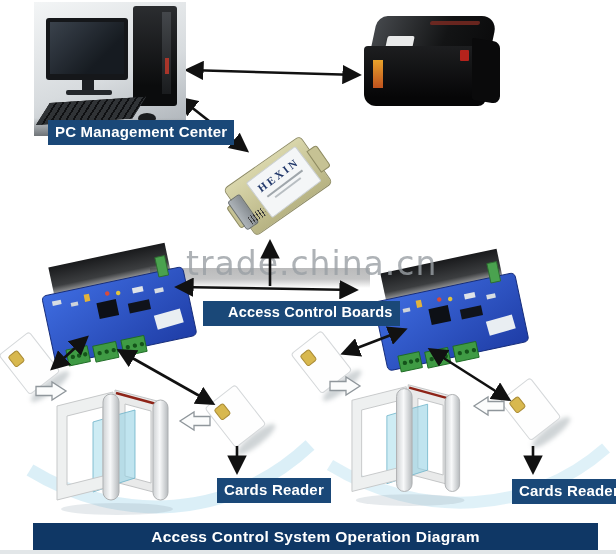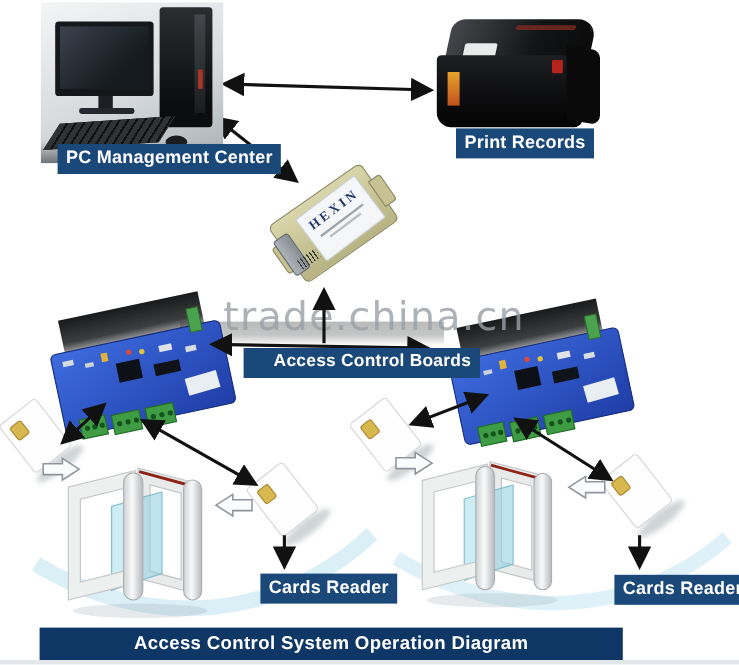--- a/index.html
+++ b/index.html
@@ -8,31 +8,31 @@
   svg.layer{position:absolute;left:0;top:0;width:616px;height:554px;}
   #base-art{z-index:1;}
   #arrow-art{z-index:3;}
 
   
   .label{position:absolute;z-index:4;background:var(--label-bg,#1a4878);color:#fff;
          font-weight:bold;font-size:15px;line-height:21px;padding:1px 7px 3px;
          white-space:nowrap;letter-spacing:.2px;}
   .lbl-pc{left:36px;top:120px;margin-left:12px;}
   .lbl-print{left:380px;top:107px;}
-  .lbl-boards{left:203px;top:290px;font-size:14.5px;padding-left:25px;}
+  .lbl-boards{left:203px;top:301px;font-size:14.5px;padding-left:25px;}
   .lbl-reader-l{left:217px;top:478px;}
   .lbl-reader-r{left:512px;top:479px;}
 
   
   .watermark{position:absolute;z-index:2;left:186px;top:244px;font-size:33px;
              color:var(--watermark-gray,#9aa0a5);opacity:.8;letter-spacing:1px;
              font-family:"DejaVu Sans",sans-serif;}
 
   
-  .footer{position:absolute;z-index:4;left:33px;top:523px;width:486px;height:27px;
+  .footer{position:absolute;z-index:4;left:33px;top:523px;width:565px;height:27px;
           background:var(--footer-bg,#0f3765);color:#fff;font-weight:bold;font-size:15.5px;
           line-height:27px;text-align:center;letter-spacing:.3px;}
   .footer-strip{position:absolute;z-index:4;left:0;top:550px;width:616px;height:4px;background:#e2e6e8;}
 
   
   .pc{position:absolute;z-index:3;left:34px;top:2px;width:152px;height:134px;overflow:hidden;
       background:linear-gradient(160deg,#f3f5f6 0%,#d7dbde 55%,#a9afb5 100%);}
   .pc .monitor{position:absolute;left:12px;top:16px;width:82px;height:62px;background:#15171a;border-radius:3px;}
   .pc .screen{position:absolute;left:4px;top:4px;right:4px;bottom:6px;
       background:linear-gradient(135deg,#3a424c 0%,#161b21 70%);}
@@ -242,21 +242,20 @@
       <div class="sticker">
         <span class="brand">HEXIN</span>
         <div class="tline"></div>
         <div class="tline2"></div>
       </div>
       <div class="barcode"></div>
     </div>
   </div>
 
   <div class="label lbl-pc">PC Management Center</div>
-  <div class="label lbl-print">Print Records</div>
   <div class="label lbl-boards">Access Control Boards</div>
   <div class="label lbl-reader-l">Cards Reader</div>
   <div class="label lbl-reader-r">Cards Reader</div>
 
   <div class="footer">Access Control System Operation Diagram</div>
   <div class="footer-strip"></div>
 
 </div>
 
 </body></html>

